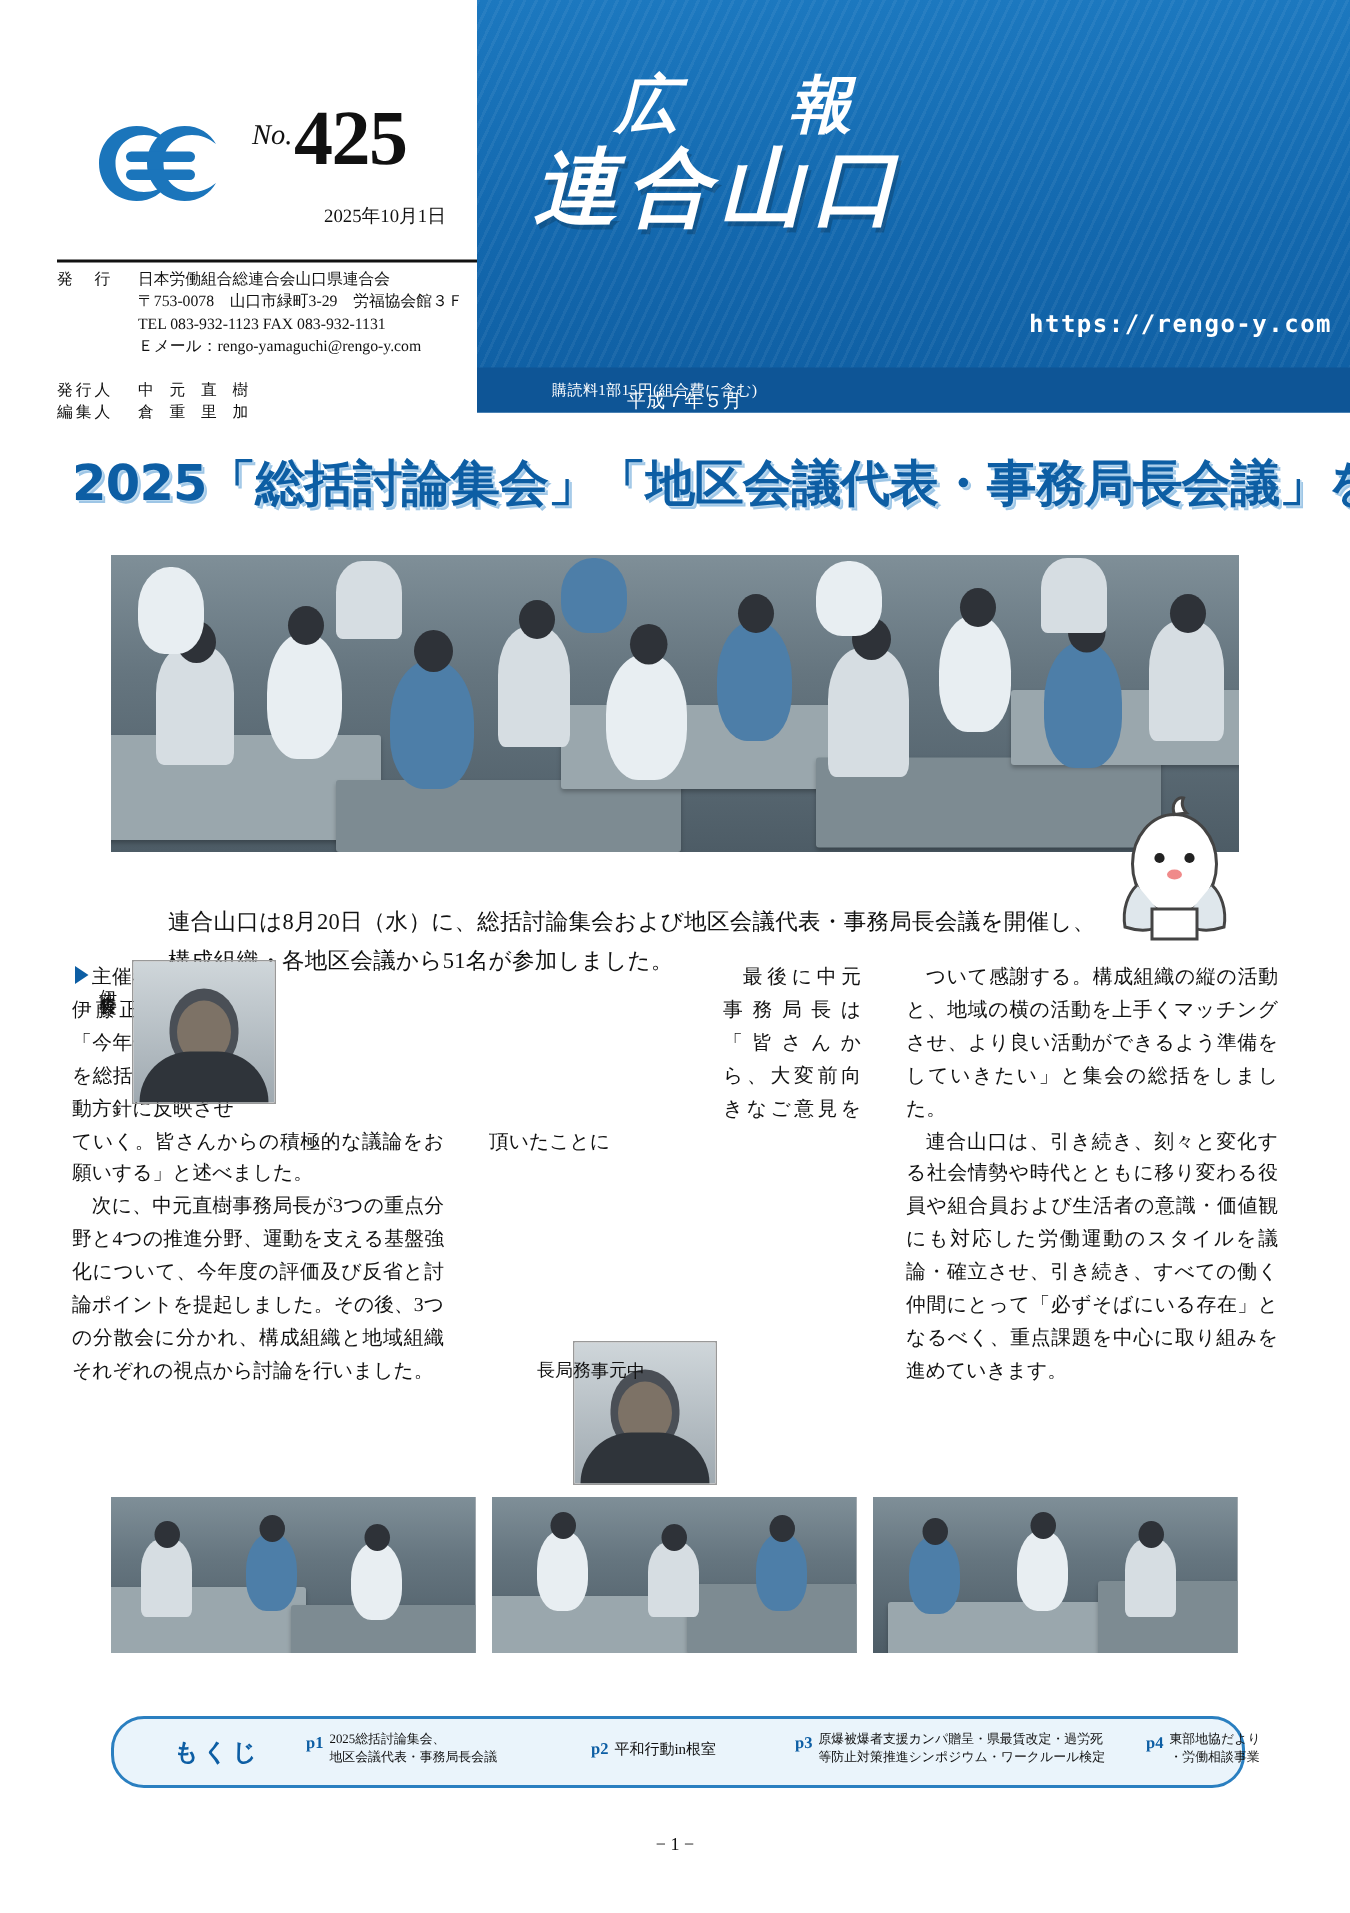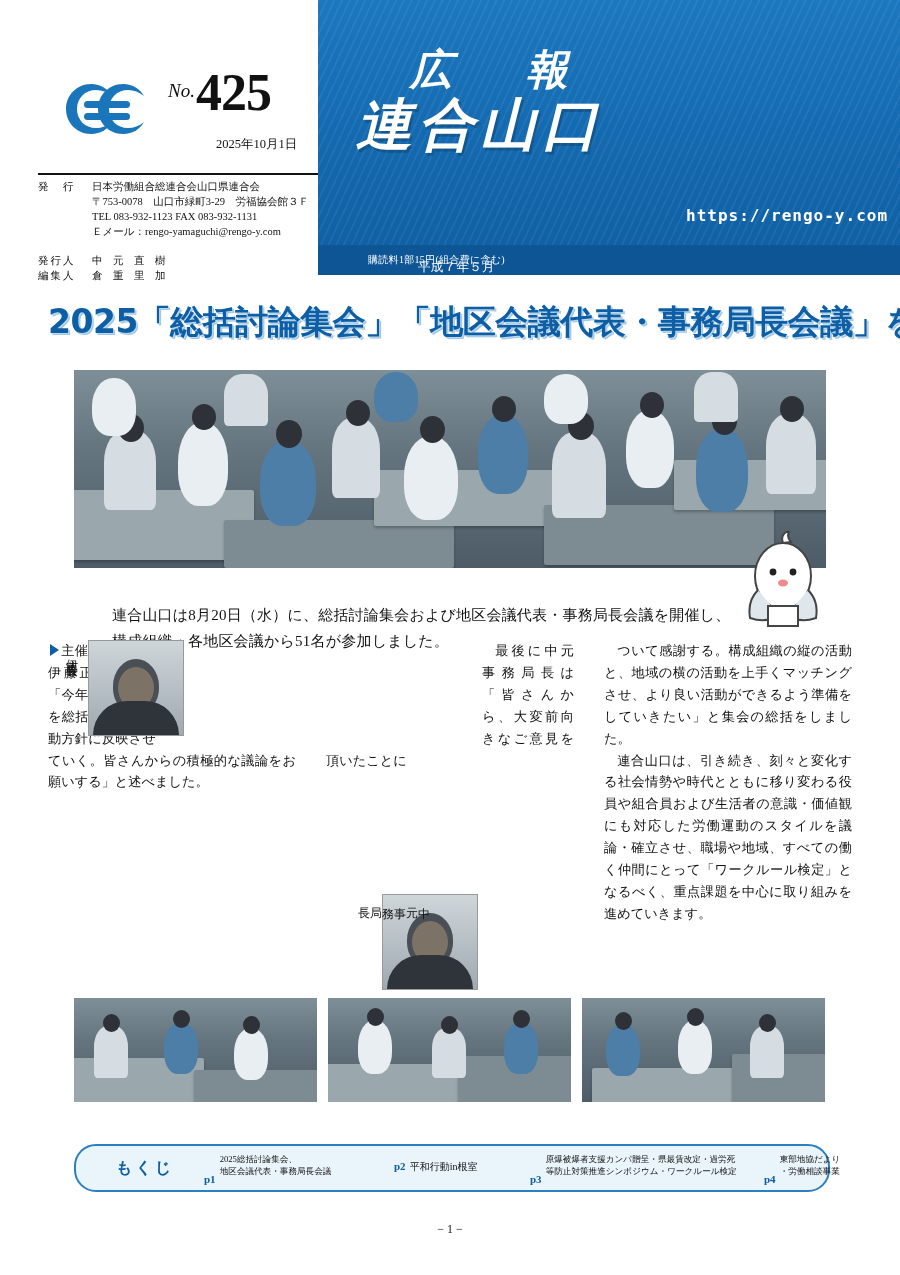--- a/index.html
+++ b/index.html
@@ -86,21 +86,21 @@
   .botphotos{position:absolute;left:74px;top:998px;width:752px;height:128px;}
   .bp{position:absolute;top:0;width:243px;height:104px;overflow:hidden;background:#5e6b74;}
   .bp1{left:0;}.bp2{left:254px;}.bp3{left:508px;}
   .bp-cap{position:absolute;top:108px;width:243px;text-align:center;font-size:12.5px;font-weight:normal;margin-top:37px;}
   .bc1{left:0;}.bc2{left:254px;}.bc3{left:508px;}
 
   
   .indexbar{position:absolute;left:74px;top:1144px;width:752px;height:44px;border:2px solid #2a7fc0;border-radius:22px;background:#eaf4fb;}
   .idx-title{position:absolute;left:40px;top:12px;font-size:16px;font-weight:bold;color:#0d5ea4;letter-spacing:3px;}
   .idx-item{position:absolute;top:7px;font-size:8.6px;line-height:1.42;color:#111;}
-  .idx-p{font-weight:bold;color:#0d5ea4;font-size:11px;float:left;margin-right:4px;margin-top:19px;}
+  .idx-p{font-weight:bold;color:#0d5ea4;font-size:11px;float:left;margin-right:4px;margin-top:2px;}
   .pageno{position:absolute;left:0;top:1222px;width:900px;text-align:center;font-size:12px;}
 </style>
 </head>
 <body>
 
 <div class="page">
 
   <div class="masthead">
 
     <div class="mast-left">
@@ -206,37 +206,38 @@
       <div class="wrap-ito"></div>
       <div class="ph-ito">
         <div class="portrait-bg"></div>
         <div class="p-head"></div>
           <div class="p-face"></div>
           <div class="p-body"></div>
       </div>
       <div class="tri ito"></div>
       <div class="vlabel ito">伊藤会長</div>
       <p>主催者挨拶で、伊藤正則会長は「今年一年の活動を総括し、次期運動方針に反映させていく。皆さんからの積極的な議論をお願いする」と述べました。</p>
+      <p>次に、中元直樹事務局長が3つの重点分野と4つの推進分野、運動を支える基盤強化について、今年度の評価及び反省と討論ポイントを提起しました。その後、3つの分散会に分かれ、構成組織と地域組織それぞれの視点から討論を行いました。</p>
     </div>
 
     <div class="col col2">
       <div class="wrap-naka"></div>
       <div class="ph-naka">
         <div class="portrait-bg"></div>
         <div class="p-head"></div>
           <div class="p-face"></div>
           <div class="p-body"></div>
       </div>
       <div class="vlabel naka">中元事務局長</div>
       <p>最後に中元事務局長は「皆さんから、大変前向きなご意見を頂いたことに</p>
     </div>
 
     <div class="col col3">
       <p>ついて感謝する。構成組織の縦の活動と、地域の横の活動を上手くマッチングさせ、より良い活動ができるよう準備をしていきたい」と集会の総括をしました。</p>
-      <p>連合山口は、引き続き、刻々と変化する社会情勢や時代とともに移り変わる役員や組合員および生活者の意識・価値観にも対応した労働運動のスタイルを議論・確立させ、職場や地域、すべての働く仲間にとって「ワークルール検定」となるべく、重点課題を中心に取り組みを進めていきます。</p>
+      <p>連合山口は、引き続き、刻々と変化する社会情勢や時代とともに移り変わる役員や組合員および生活者の意識・価値観にも対応した労働運動のスタイルを議論・確立させ、引き続き、すべての働く仲間にとって「必ずそばにいる存在」となるべく、重点課題を中心に取り組みを進めていきます。</p>
     </div>
   </div>
 
   <div class="botphotos">
     <div class="bp bp1">
       <div class="mp-layer mp-bg"></div>
       <div class="tbl" style="left:-10px;top:60px;width:140px;height:44px;"></div>
       <div class="tbl dark" style="left:120px;top:72px;width:150px;height:34px;"></div>
       <div class="person shirt" style="left:20px;top:28px;width:34px;height:52px;"></div>
       <div class="head" style="left:29px;top:16px;width:17px;height:18px;"></div>

